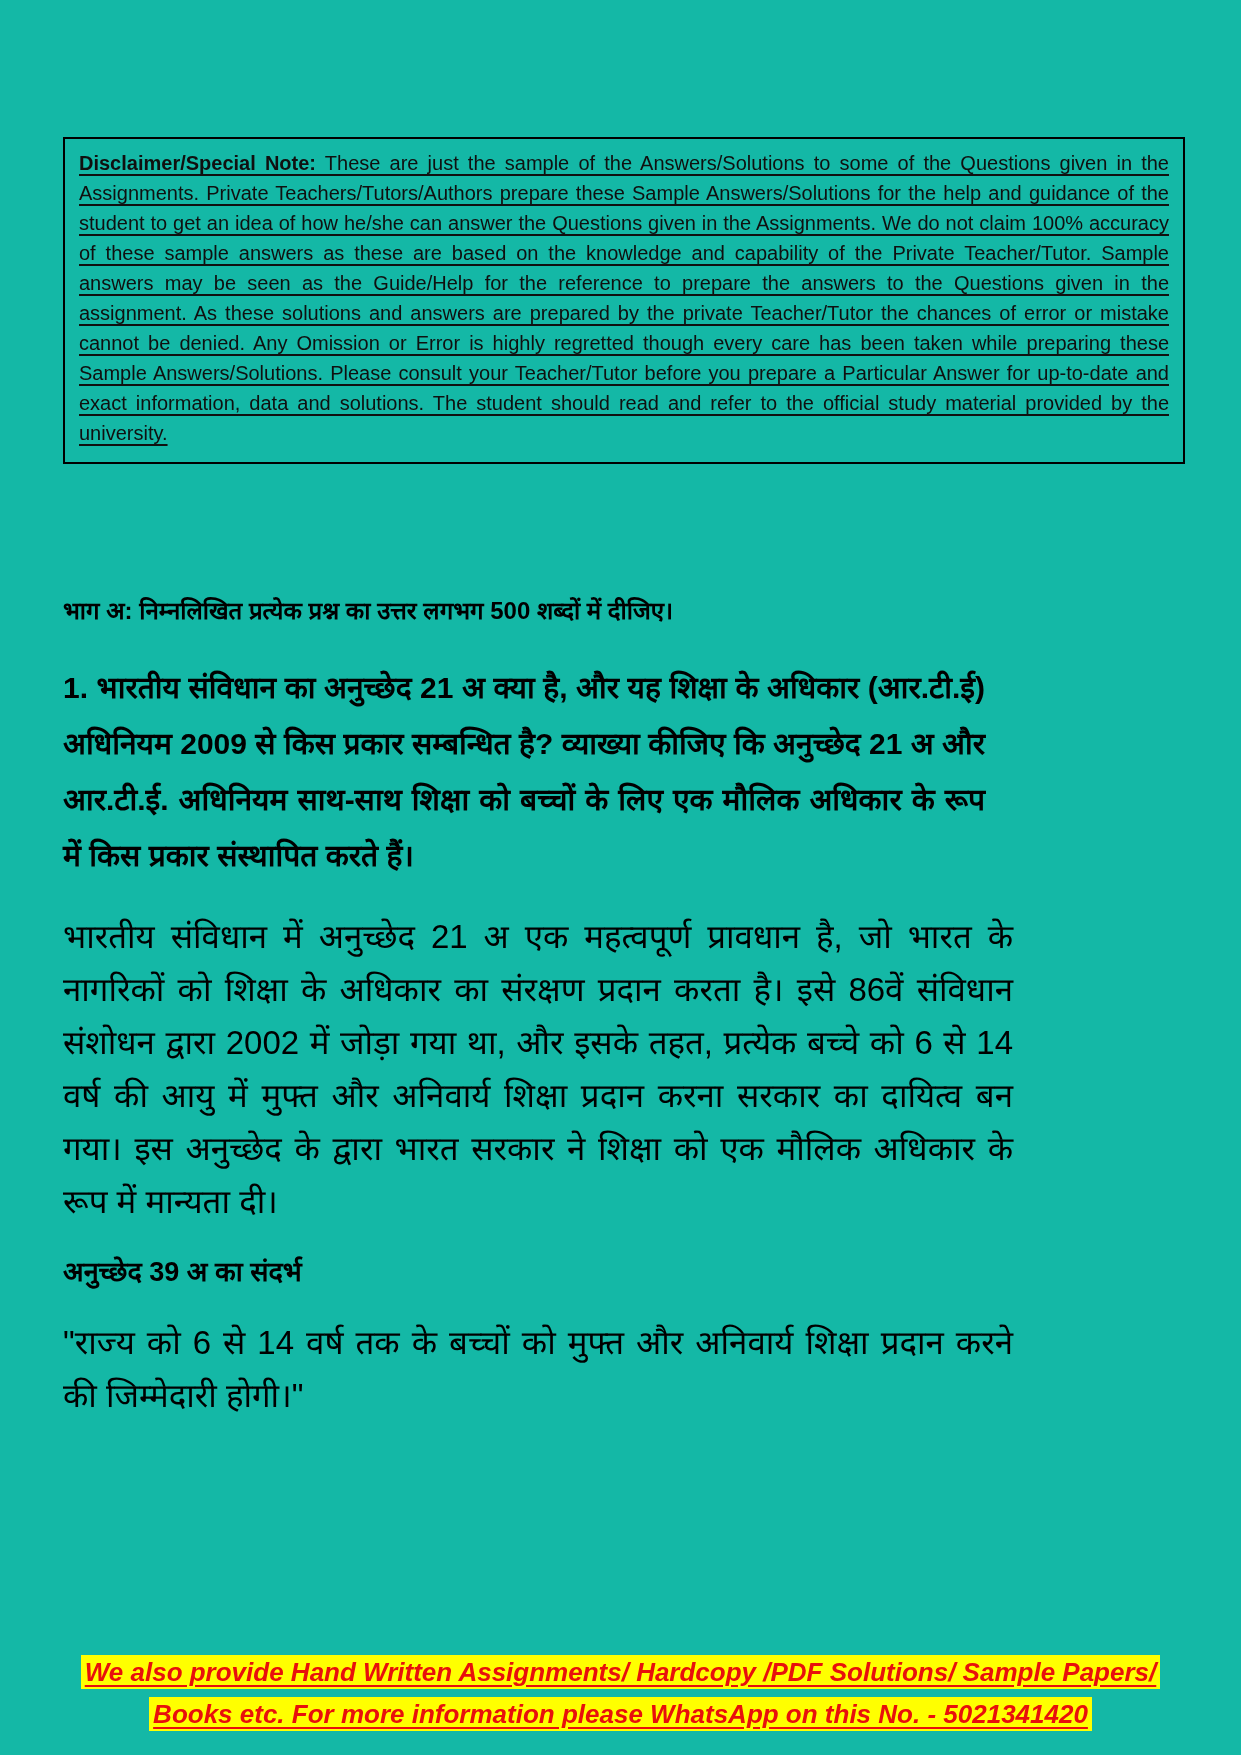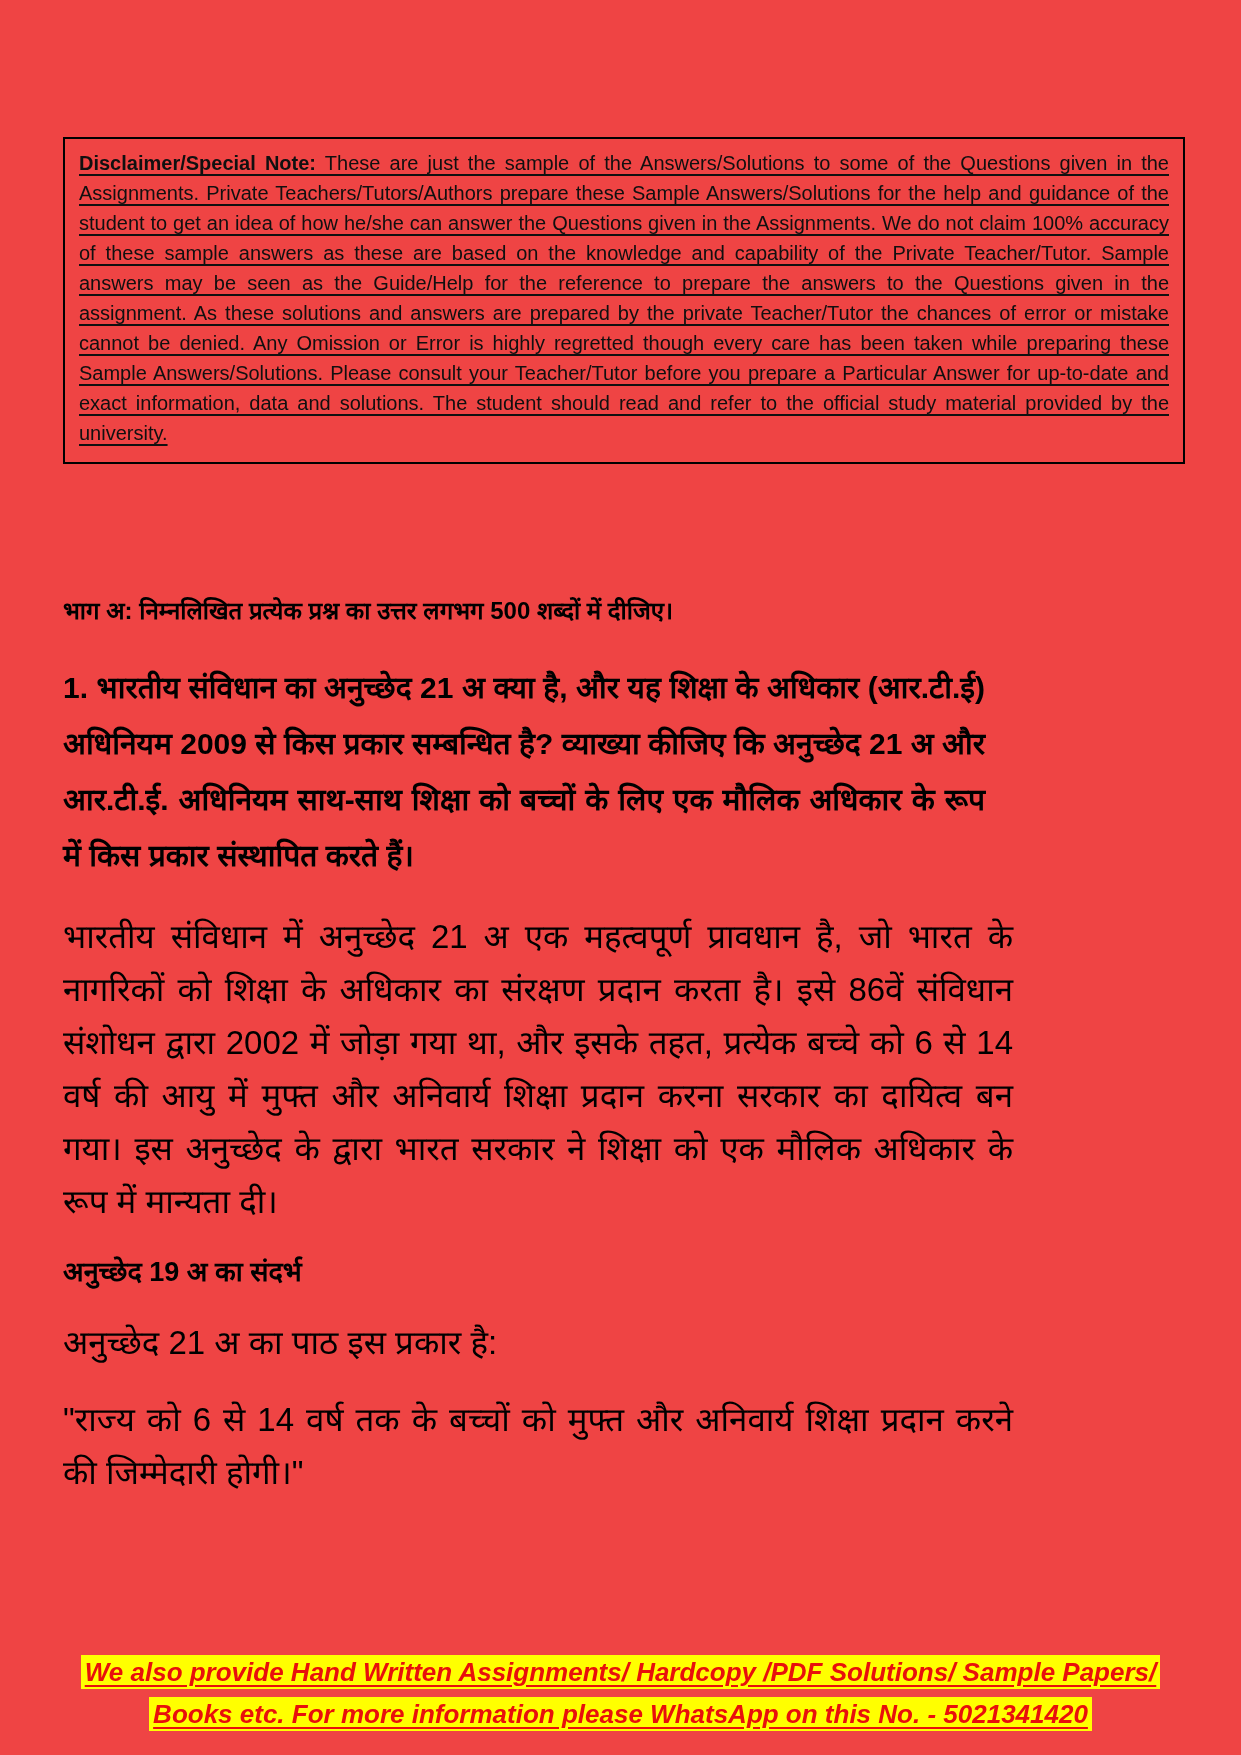--- a/index.html
+++ b/index.html
@@ -1,20 +1,20 @@
 <!DOCTYPE html>
 <html><head>
 <meta charset="utf-8">
 <style>
   html,body{margin:0;padding:0;background:#ffffff;}
   .page{
     position:relative;
     width:1241px;
     height:1755px;
-    background:#ef4444;
+    background:#14b8a6;
     color:#000;
     font-family:"Liberation Sans","DejaVu Sans",sans-serif;
     overflow:hidden;
   }
   
   .disclaimer-box{
     position:absolute;
     left:63px;
     top:137px;
     width:1122px;
@@ -104,23 +104,22 @@
   </div>
 
   <div class="content">
     <p class="part-heading">भाग अ: निम्नलिखित प्रत्येक प्रश्न का उत्तर लगभग 500 शब्दों में दीजिए।</p>
 
     <p class="question">1. भारतीय संविधान का अनुच्छेद 21 अ क्या है, और यह शिक्षा के अधिकार (आर.टी.ई) अधिनियम 2009 से किस प्रकार सम्बन्धित है? व्याख्या कीजिए कि अनुच्छेद 21 अ और आर.टी.ई. अधिनियम साथ-साथ शिक्षा को बच्चों के लिए एक मौलिक अधिकार के रूप में किस प्रकार संस्थापित करते हैं।</p>
 
 
     <p class="body-para">भारतीय संविधान में अनुच्छेद 21 अ एक महत्वपूर्ण प्रावधान है, जो भारत के नागरिकों को शिक्षा के अधिकार का संरक्षण प्रदान करता है। इसे 86वें संविधान संशोधन द्वारा 2002 में जोड़ा गया था, और इसके तहत, प्रत्येक बच्चे को 6 से 14 वर्ष की आयु में मुफ्त और अनिवार्य शिक्षा प्रदान करना सरकार का दायित्व बन गया। इस अनुच्छेद के द्वारा भारत सरकार ने शिक्षा को एक मौलिक अधिकार के रूप में मान्यता दी।</p>
 
-    <p class="sub-heading">अनुच्छेद 19 अ का संदर्भ</p>
+    <p class="sub-heading">अनुच्छेद 39 अ का संदर्भ</p>
 
-    <p class="body-para intro">अनुच्छेद 21 अ का पाठ इस प्रकार है:</p>
 
     <p class="body-para quote">"राज्य को 6 से 14 वर्ष तक के बच्चों को मुफ्त और अनिवार्य शिक्षा प्रदान करने की जिम्मेदारी होगी।"</p>
   </div>
 
   <div class="footer">
     <span class="footer-line">We also provide Hand Written Assignments/ Hardcopy /PDF Solutions/ Sample Papers/</span><br>
     <span class="footer-line">Books etc. For more information please WhatsApp on this No. - 5021341420</span>
   </div>
 
 </div>

